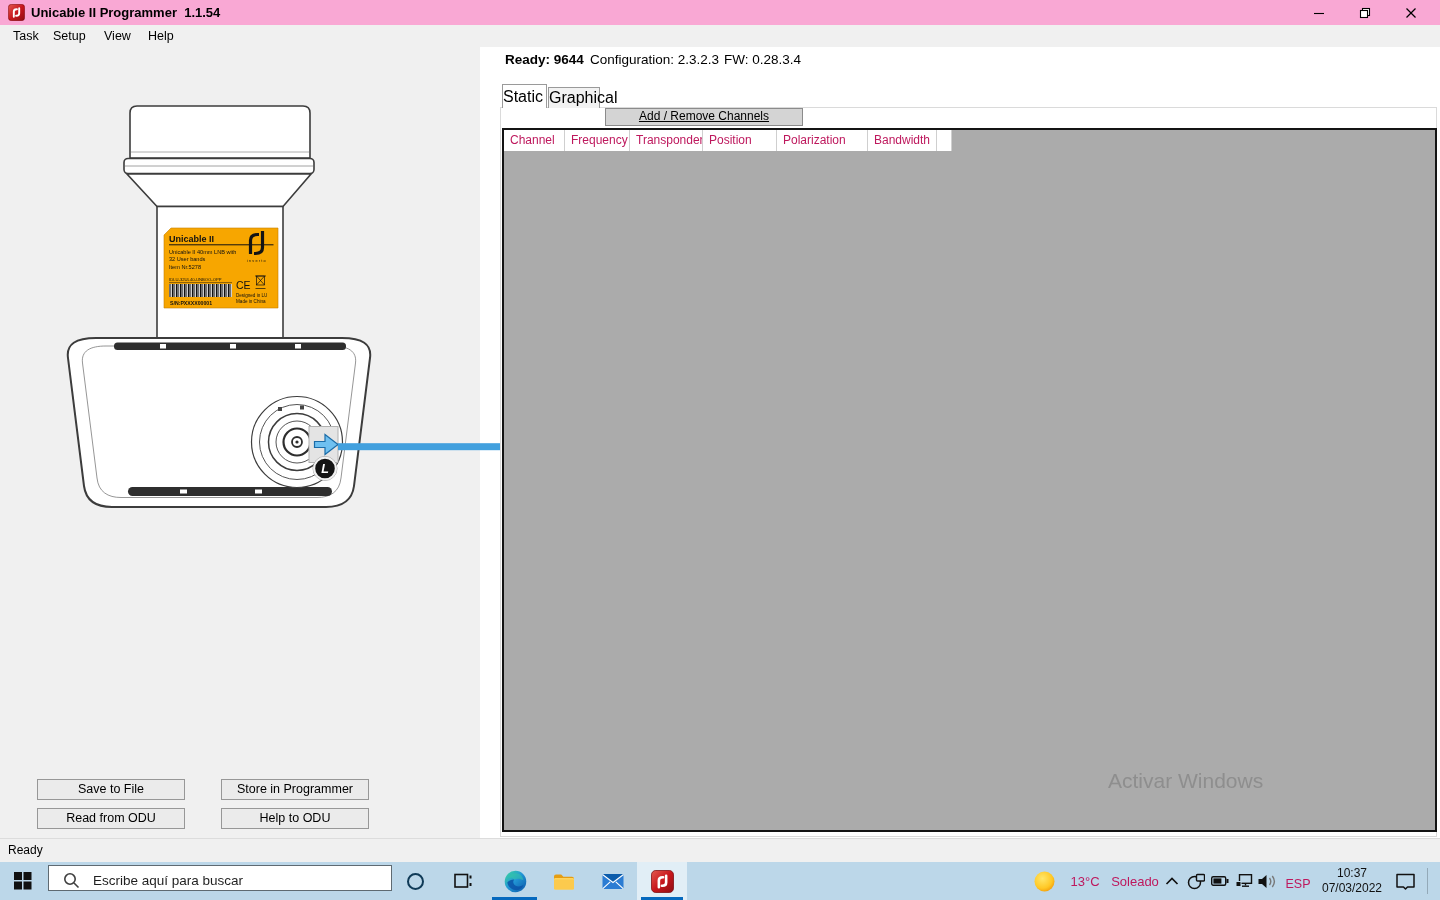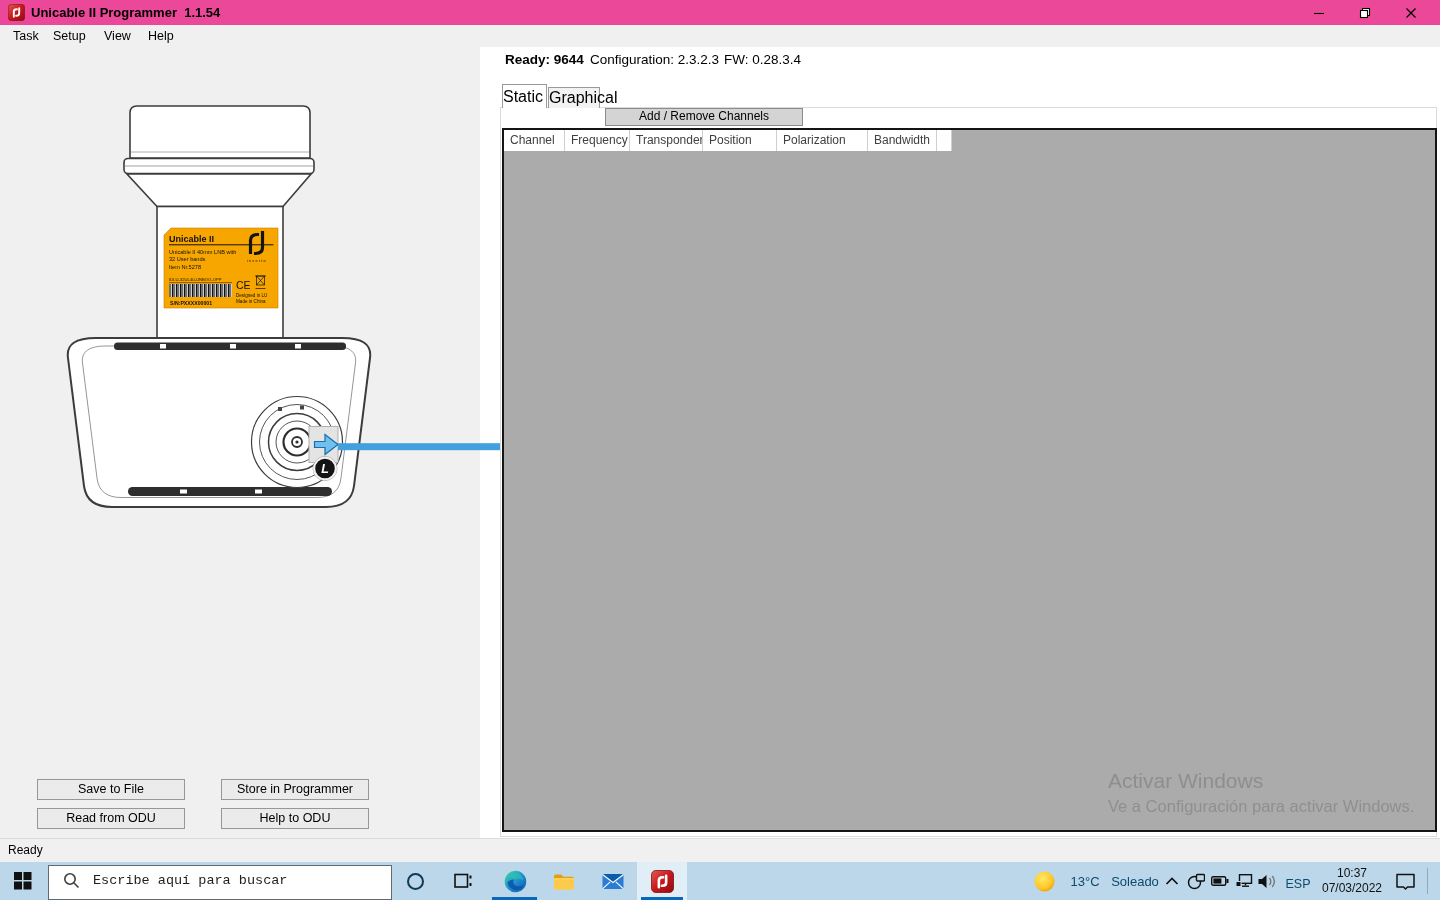--- a/index.html
+++ b/index.html
@@ -1,64 +1,64 @@
 <!DOCTYPE html>
 <html><head>
 <meta charset="utf-8">
 <style>
   html,body{margin:0;padding:0;width:1440px;height:900px;overflow:hidden;
     font-family:"Liberation Sans",sans-serif;background:#f0f0f0;}
   #screen{position:absolute;left:0;top:0;width:1440px;height:900px;background:#f0f0f0;}
 
   
-  .titlebar{position:absolute;left:0;top:0;width:1440px;height:25px;background:#ec4899;}
+  .titlebar{position:absolute;left:0;top:0;width:1440px;height:25px;background:#f9a8d4;}
   .app-icon{position:absolute;left:8px;top:4px;width:17px;height:17px;}
   .title-text{position:absolute;left:31px;top:0;height:25px;line-height:25px;font-size:13px;font-weight:700;color:#000;white-space:pre;}
   .winbtn{position:absolute;top:0;width:46px;height:25px;display:flex;align-items:center;justify-content:center;}
   .winbtn.min{left:1296px}.winbtn.max{left:1342px}.winbtn.close{left:1388px}
 
   
   .menubar{position:absolute;left:0;top:25px;width:1440px;height:22px;background:#f0f0f0;}
   .menu-item{position:absolute;top:0;height:22px;line-height:22px;font-size:12.5px;color:#000;}
 
   
   .right-panel{position:absolute;left:480px;top:47px;width:960px;height:791px;background:#ffffff;}
   .hdr{position:absolute;top:52px;font-size:13.5px;color:#000;white-space:pre;}
   .hdr b{font-weight:700;}
   .tabpage{position:absolute;left:500px;top:107px;width:937px;height:730px;border:1px solid #dadada;background:#fff;box-sizing:border-box;}
   .tab{position:absolute;box-sizing:border-box;text-align:left;font-size:16px;color:#000;background:#f2f2f2;border:1px solid #9a9a9a;border-bottom:none;}
   .tab.active{left:502px;top:84px;width:45px;height:24px;line-height:23px;background:#fff;z-index:4;}
   .tab.inactive{left:548px;top:87px;width:52px;height:21px;line-height:20px;z-index:2;}
-  .addremove-btn{position:absolute;left:605px;top:108px;width:198px;height:18px;background:#d4d4d4;border:1px solid #8b8b8b;box-sizing:border-box;font-size:12px;text-align:center;line-height:15px;z-index:5;cursor:default;}
+  .addremove-btn{position:absolute;left:605px;top:108px;width:198px;height:18px;background:#d4d4d4;border:1px solid #8b8b8b;box-sizing:border-box;font-size:12px;text-align:center;line-height:15px;z-index:5;cursor:default;text-decoration:underline;}
 
   
   .table{position:absolute;left:502px;top:128px;width:935px;height:704px;background:#ababab;border:2px solid #141414;box-sizing:border-box;z-index:5;}
   .thead{position:absolute;left:0;top:0;height:21px;display:flex;}
-  .th{background:#fff;border-right:1px solid #cfcfcf;box-sizing:border-box;font-size:12px;line-height:20px;padding-left:6px;color:#404040;white-space:nowrap;overflow:hidden;}
+  .th{background:#fff;border-right:1px solid #cfcfcf;box-sizing:border-box;font-size:12px;line-height:20px;padding-left:6px;color:#be185d;white-space:nowrap;overflow:hidden;}
   .watermark1{position:absolute;left:1108px;top:769px;font-size:21px;color:rgba(80,80,80,0.32);z-index:6;}
   .watermark2{position:absolute;left:1108px;top:797px;font-size:16.5px;color:rgba(80,80,80,0.30);z-index:6;}
 
   
   .device{position:absolute;left:0;top:90px;z-index:3;}
 
   
   .btn{position:absolute;width:148px;height:21px;background:#ebebeb;border:1px solid #979797;box-sizing:border-box;font-size:12.5px;text-align:center;line-height:19px;color:#000;cursor:default;}
 
   
   .statusbar{position:absolute;left:0;top:838px;width:1440px;height:24px;background:#f0f0f0;border-top:1px solid #dcdcdc;box-sizing:border-box;padding-left:11px;}
   .status-text{position:absolute;left:8px;top:0;line-height:23px;font-size:12px;color:#000;}
 
   
   .taskbar{position:absolute;left:0;top:862px;width:1440px;height:38px;background:#bcd7e9;}
   .tb{position:absolute;display:flex;align-items:center;justify-content:center;}
-  .searchbox{position:absolute;left:48px;top:3px;width:344px;height:35px;background:#fff;border:1px solid #5f6a72;box-sizing:border-box;font-family:Liberation Mono, monospace;}
+  .searchbox{position:absolute;left:48px;top:3px;width:344px;height:26px;background:#fff;border:1px solid #5f6a72;box-sizing:border-box;}
   .search-text{position:absolute;left:44px;top:0;line-height:29px;font-size:13.5px;color:#1f1f1f;}
   .app-hl{position:absolute;left:637px;top:0;width:50px;height:38px;background:rgba(240,246,251,0.72);}
   .underline{position:absolute;top:35px;height:3px;background:#0669be;}
-  .tray-text{font-size:13px;color:#0c4a6e;}
+  .tray-text{font-size:13px;color:#be185d;}
   .clock{position:absolute;left:1313px;top:4px;width:78px;text-align:center;font-size:12px;line-height:15px;color:#111;}
   .tray-sep{position:absolute;left:1427px;top:6px;width:1px;height:26px;background:#93a9b8;}
 </style>
 </head>
 <body>
 
 <div id="screen">
 
   <div class="titlebar">
     <svg class="app-icon" viewBox="0 0 24 24">
@@ -116,21 +116,20 @@
       <div class="th" style="width:61px">Channel</div>
       <div class="th" style="width:65px">Frequency</div>
       <div class="th" style="width:73px">Transponder</div>
       <div class="th" style="width:74px">Position</div>
       <div class="th" style="width:91px">Polarization</div>
       <div class="th" style="width:69px">Bandwidth</div>
       <div class="th" style="width:15px;padding-left:0"></div>
     </div>
   </div>
   <div class="watermark1">Activar Windows</div>
-  <div class="watermark2">Ve a Configuración para activar Windows.</div>
 
   <svg class="device" width="510" height="430" viewBox="0 90 510 430">
     <defs>
       <pattern id="bc" width="4" height="13" patternUnits="userSpaceOnUse">
         <rect width="4" height="13" fill="#fff"></rect>
         <rect x="0" width="1.6" height="13" fill="#111"></rect>
         <rect x="2.4" width="0.8" height="13" fill="#111"></rect>
       </pattern>
     </defs>
 

